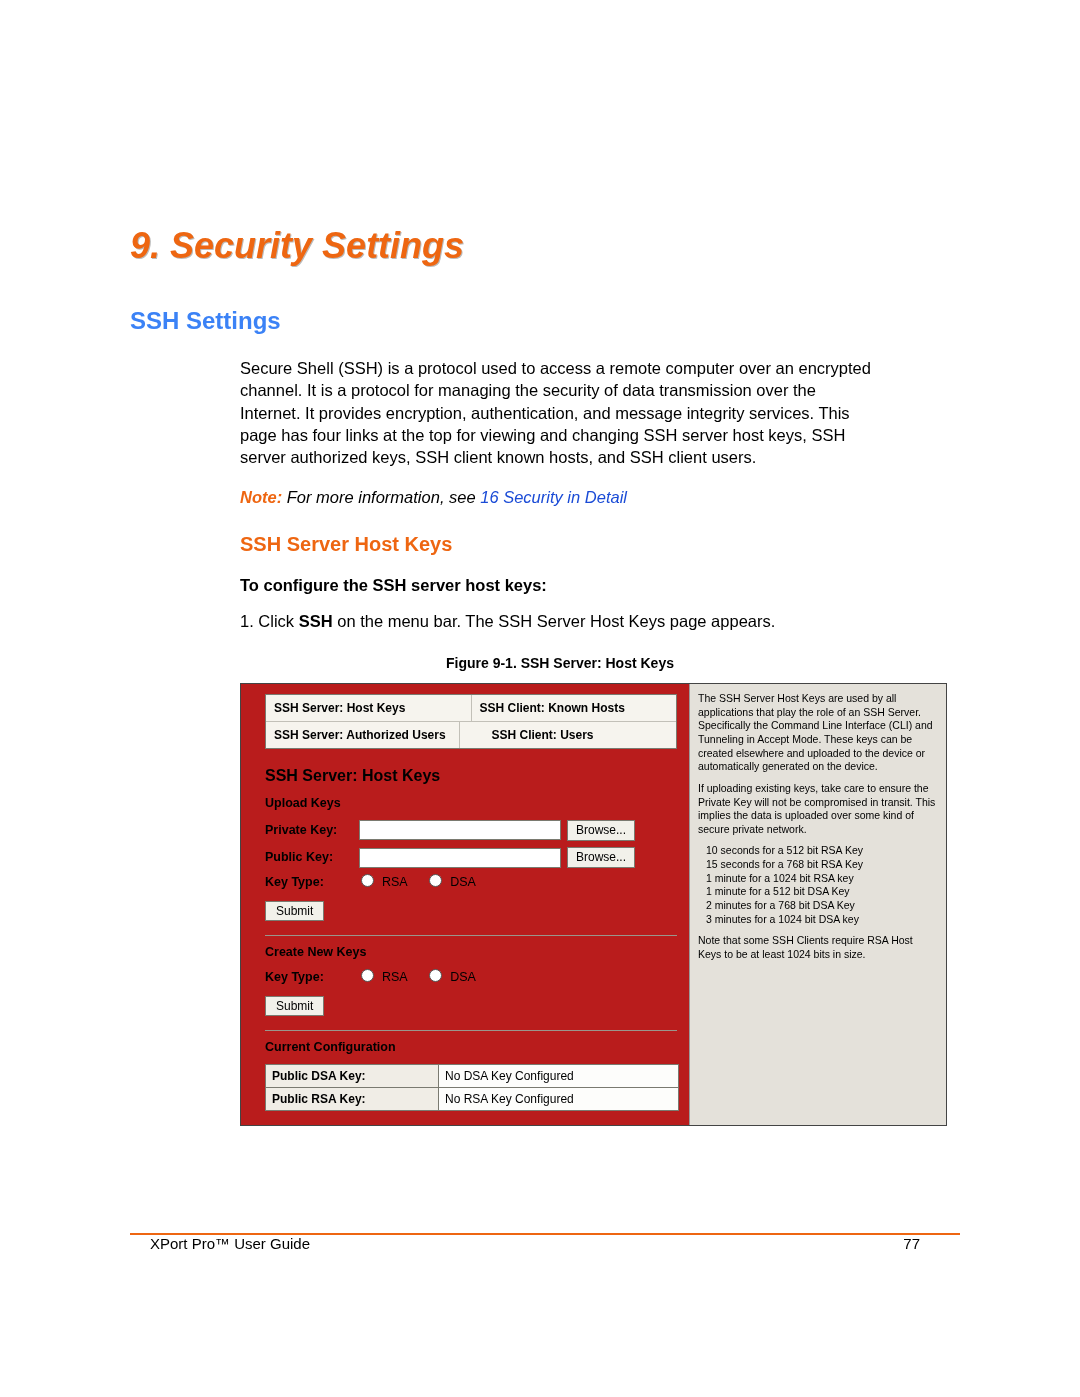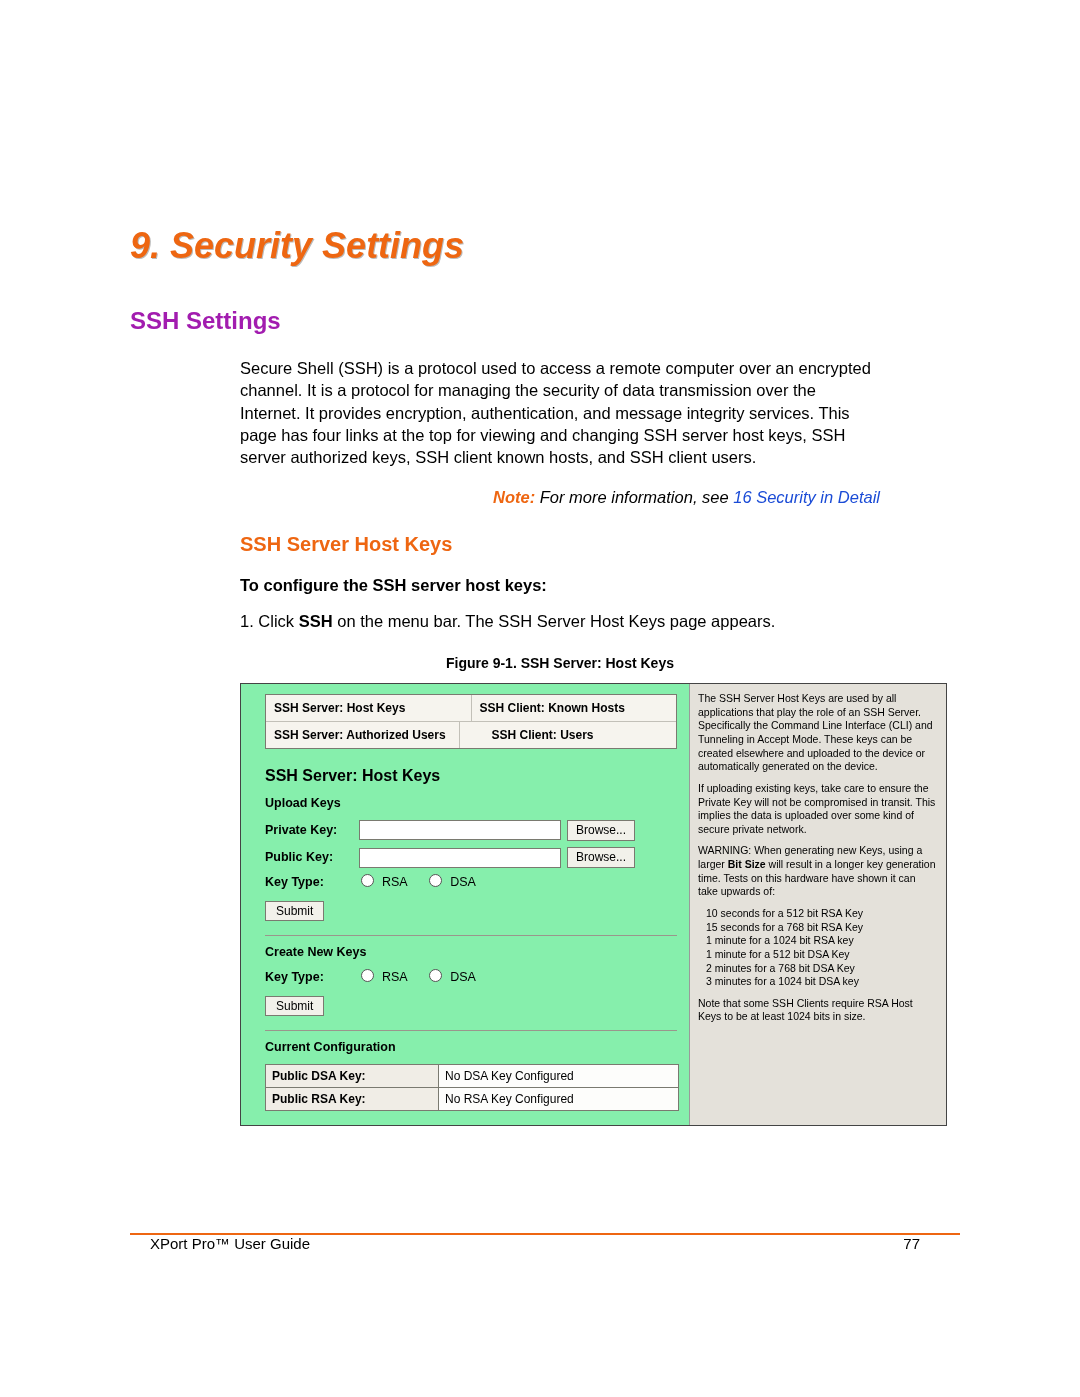--- a/index.html
+++ b/index.html
@@ -18,33 +18,33 @@
   }
   .chapter-title {
     font-size: 36px;
     font-style: italic;
     font-weight: bold;
     color: #ee6611;
     margin: 95px 0 40px 0;
     text-shadow: 1px 1px 0 #bbb;
   }
   .h2 {
-    color: #a21caf;
+    color: #3b82f6;
     font-size: 24px;
     font-weight: bold;
     margin: 0 0 22px 0;
   }
   .body-block {
     margin-left: 110px;
     width: 640px;
     font-size: 16.5px;
     line-height: 1.35;
   }
   .body-p { margin: 0 0 18px 0; }
-  .note-line { font-style: italic; margin: 0 0 22px 0; text-align: right; }
+  .note-line { font-style: italic; margin: 0 0 22px 0; }
   .note-word { color: #ee6611; font-weight: bold; font-style: italic; }
   .note-link { color: #1a4bd6; font-style: italic; }
   .h3 {
     color: #ee6611;
     font-size: 20px;
     font-weight: bold;
     margin: 0 0 16px 0;
   }
   .bold-intro { font-weight: bold; margin: 0 0 14px 0; }
   .step-line { margin: 0 0 22px 0; }
@@ -52,21 +52,21 @@
   .figcap {
     text-align: center;
     font-weight: bold;
     font-size: 14px;
     margin: 0 0 10px 0;
   }
 
   
   .fig {
     border: 1px solid #444;
-    background: #86efac;
+    background: #b91c1c;
     display: flex;
     font-size: 12px;
     width: 705px;
     margin-left: 0;
   }
   .fig-main {
     flex: 1;
     padding: 10px 12px 14px 24px;
   }
   .fig-side {
@@ -280,23 +280,20 @@
             <div class="cfg-l">Public RSA Key:</div>
             <div class="cfg-r">No RSA Key Configured</div>
           </div>
         </div>
 
       </div>
 
       <div class="fig-side">
         <p class="side-p">The SSH Server Host Keys are used by all applications that play the role of an SSH Server. Specifically the Command Line Interface (CLI) and Tunneling in Accept Mode. These keys can be created elsewhere and uploaded to the device or automatically generated on the device.</p>
         <p class="side-p">If uploading existing keys, take care to ensure the Private Key will not be compromised in transit. This implies the data is uploaded over some kind of secure private network.</p>
-        <p class="side-p">
-          <span>WARNING: When generating new Keys, using a larger </span><b>Bit Size</b><span> will result in a longer key generation time. Tests on this hardware have shown it can take upwards of:</span>
-        </p>
         <div class="side-indent">
           <div>10 seconds for a 512 bit RSA Key</div>
           <div>15 seconds for a 768 bit RSA Key</div>
           <div>1 minute for a 1024 bit RSA key</div>
           <div>1 minute for a 512 bit DSA Key</div>
           <div>2 minutes for a 768 bit DSA Key</div>
           <div>3 minutes for a 1024 bit DSA key</div>
         </div>
         <p class="side-p" style="margin-top:8px">Note that some SSH Clients require RSA Host Keys to be at least 1024 bits in size.</p>
       </div>

